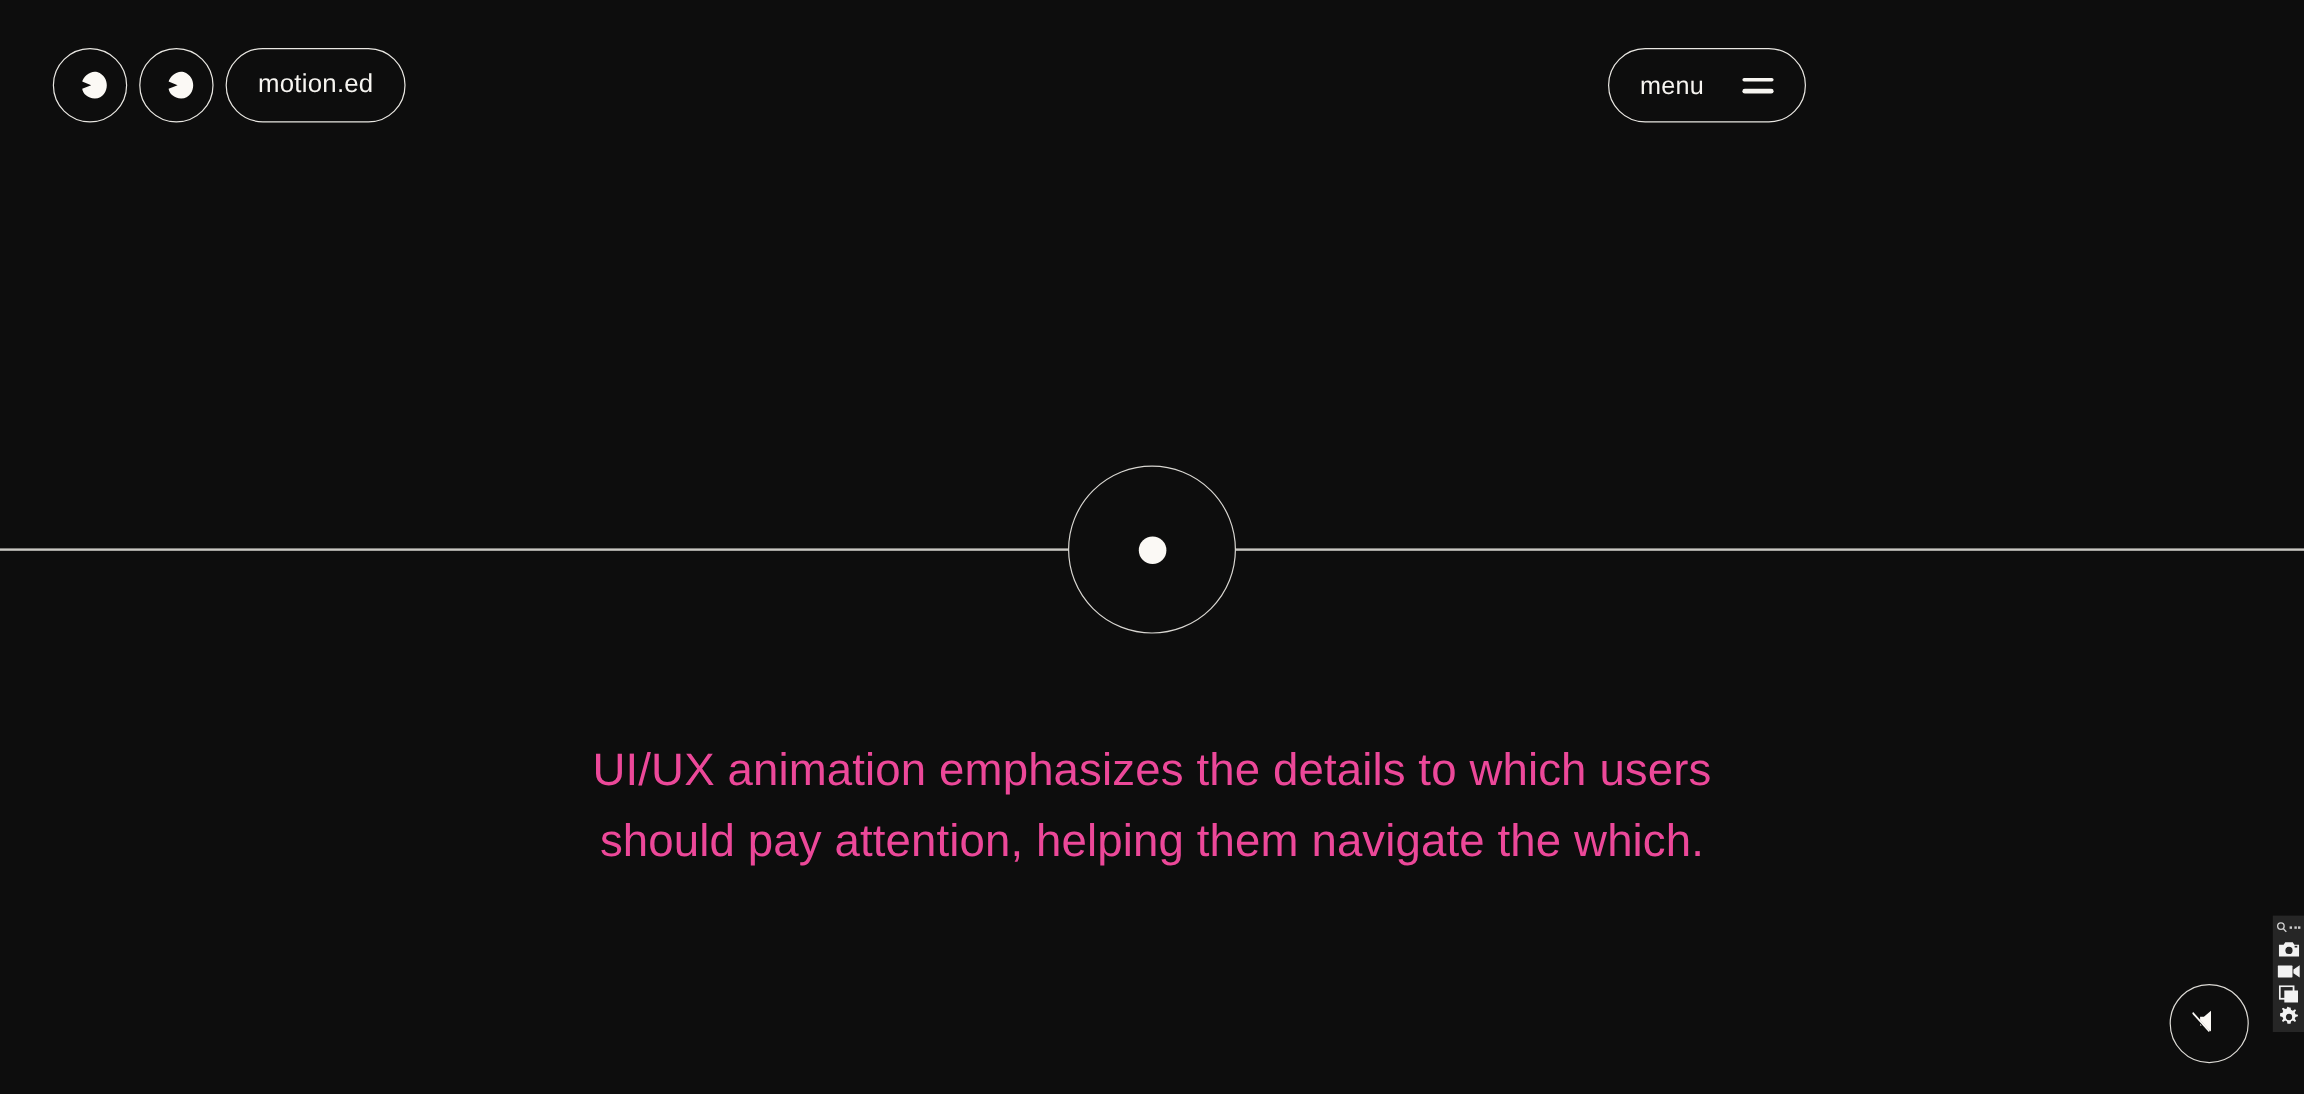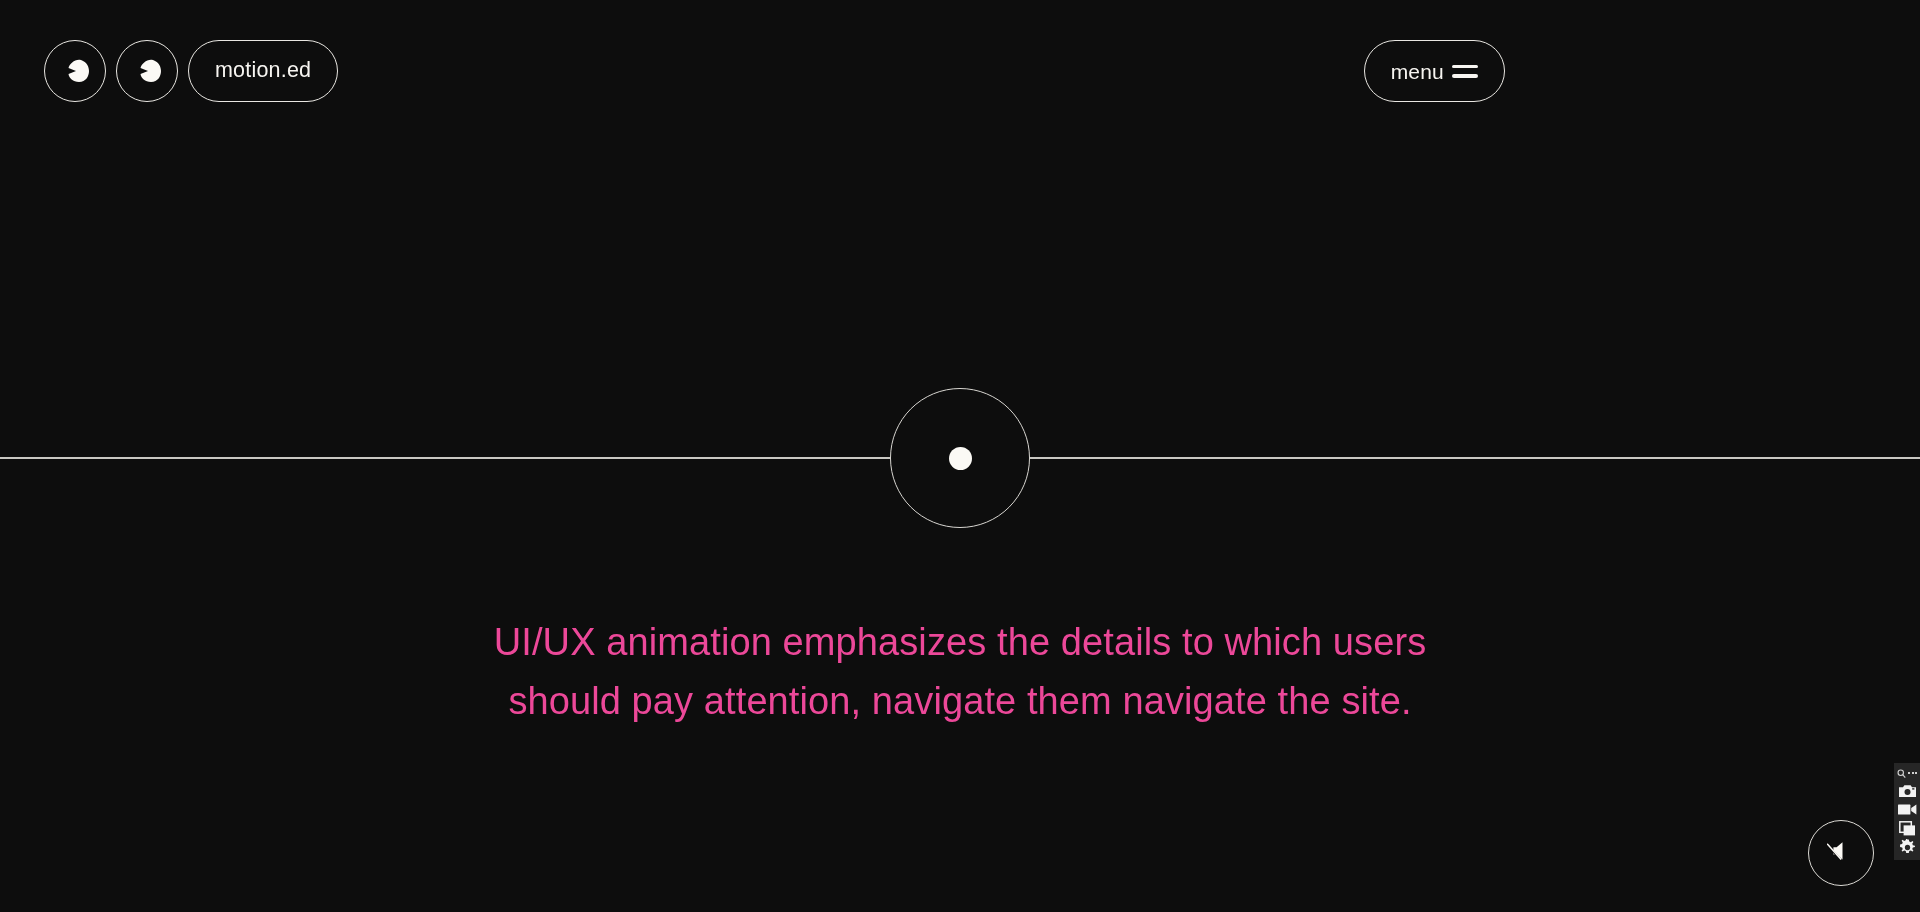--- a/index.html
+++ b/index.html
@@ -73,21 +73,21 @@
     position:absolute;
     top:40px;
     right:44px;
     height:62px;
     padding:0 26px;
     border-radius:31px;
     border:1.4px solid #e9e7e2;
     background:#0d0d0d;
     display:flex;
     align-items:center;
-    gap:8px;
+    gap:32px;
     cursor:pointer;
   }
 
   #menu-button-label {
     font-size:21px;
     color:#f7f5f1;
     line-height:1;
     letter-spacing:.2px;
     white-space:nowrap;
   }
@@ -257,21 +257,21 @@
 <main id="hero">
 
   <div id="timeline-rule"></div>
 
   <div id="timeline-node">
     <span id="timeline-node-dot"></span>
   </div>
 
   <div id="hero-copy">
     <span class="hero-line">UI/UX animation emphasizes the details to which users</span>
-    <span class="hero-line">should pay attention, navigate them navigate the site.</span>
+    <span class="hero-line">should pay attention, helping them navigate the which.</span>
   </div>
 
 </main>
 
 <div id="sound-toggle">
   <span>
     <svg width="28" height="28" viewBox="0 0 28 28" aria-hidden="true">
       <path d="M15.5 5.2 L9.6 10.2 L6.4 10.2 L6.4 17.6 L9.6 17.6 L15.5 22.6 Z" fill="#fbf9f5"></path>
       <rect x="5.6" y="4.0" width="2.1" height="22" fill="#0d0d0d" transform="rotate(-42 6.6 15)"></rect>
       <rect x="6.4" y="4.2" width="1.5" height="21" fill="#fbf9f5" transform="rotate(-42 7.1 14.7)"></rect>

